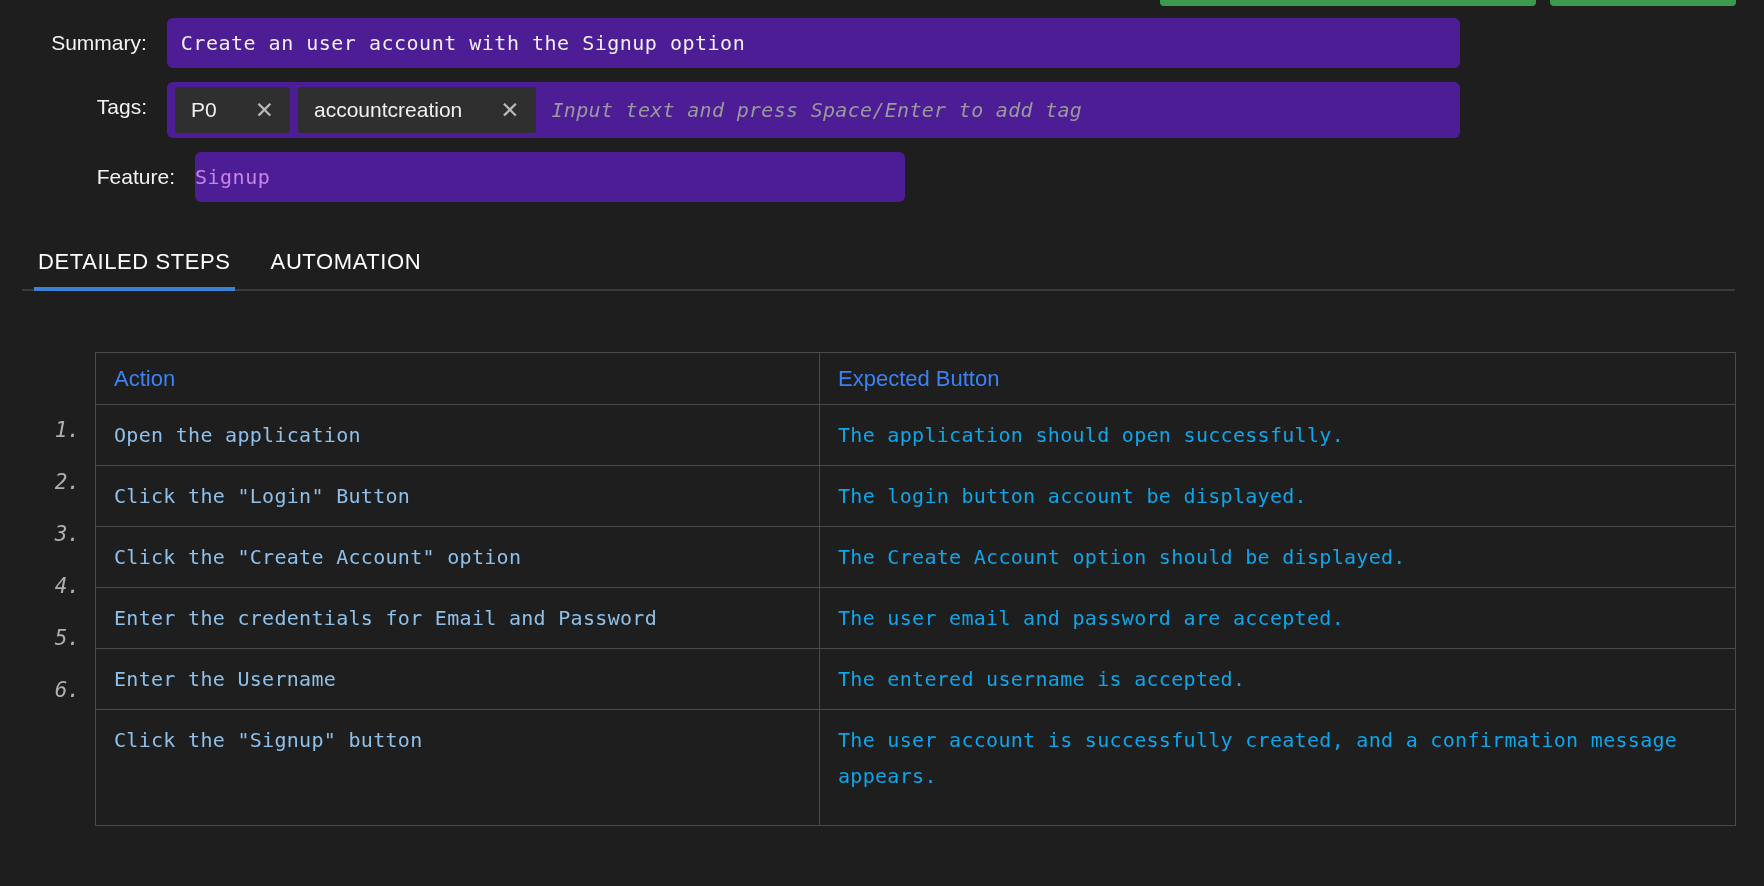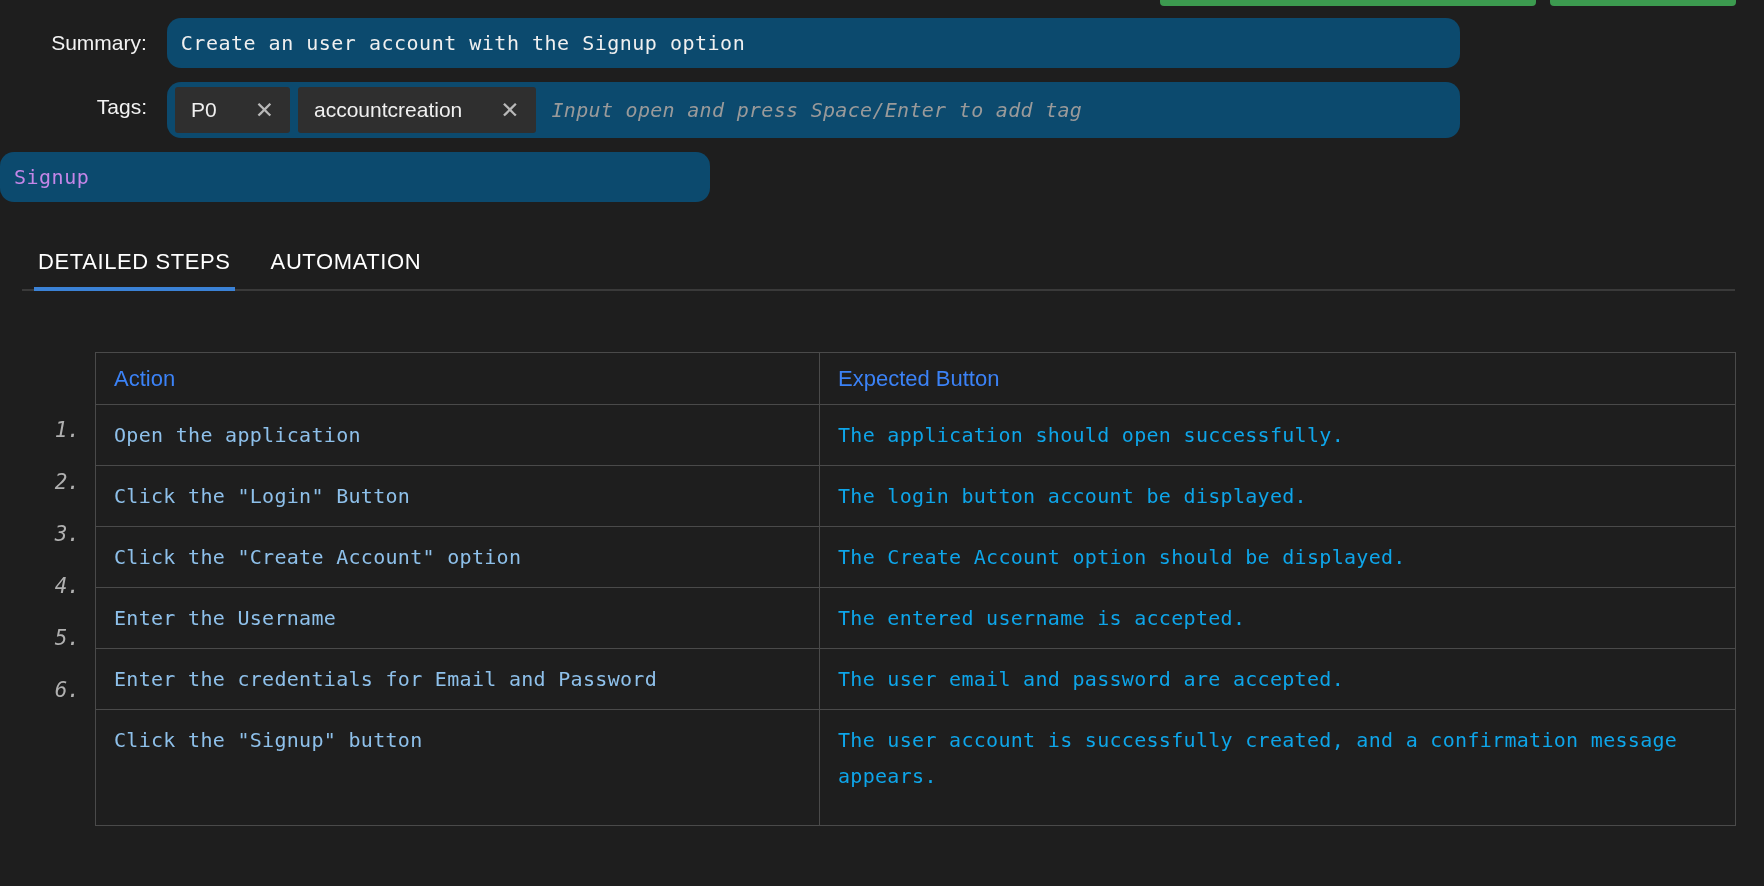--- a/index.html
+++ b/index.html
@@ -26,33 +26,33 @@
 
   
   .form { position: absolute; top: 0; left: 0; width: 1460px; }
   .row { display: flex; align-items: flex-start; margin-bottom: 14px; }
   .row-label {
     width: 195px; text-align: right; padding-right: 20px;
     font-size: 21px; color: #f2f2f2; font-weight: 400;
     line-height: 50px;
   }
   .field {
-    background: #0c4a6e; border-radius: 14px;
+    background: #4c1d95; border-radius: 6px;
     min-height: 50px; display: flex; align-items: center;
   }
   .field.summary {
     width: 1536px; padding: 0 14px;
     font-family: "DejaVu Sans Mono", "Liberation Mono", monospace;
     font-size: 20px; color: #f0f0f0; letter-spacing: .5px;
   }
   .field.tags {
     width: 1536px; padding: 4px 8px; gap: 8px; min-height: 56px;
   }
   .field.feature {
-    width: 710px; padding: 0 14px; height: 48px;
+    width: 710px; padding: 0 0; height: 48px;
     font-family: "DejaVu Sans Mono", "Liberation Mono", monospace;
     font-size: 20px; color: #c586e8; letter-spacing: .5px;
   }
   .tag-chip {
     background: #2f2f2f; border-radius: 3px;
     display: flex; align-items: center; gap: 38px;
     padding: 0 16px; height: 46px;
     font-size: 21px; color: #f0f0f0;
   }
   .tag-x {
@@ -134,25 +134,26 @@
     <div class="row-label">Tags:</div>
     <div class="field tags">
       <div class="tag-chip">
         <span>P0</span>
         <span class="tag-x">✕</span>
       </div>
       <div class="tag-chip">
         <span>accountcreation</span>
         <span class="tag-x">✕</span>
       </div>
-      <span class="tag-placeholder">Input open and press Space/Enter to add tag</span>
+      <span class="tag-placeholder">Input text and press Space/Enter to add tag</span>
     </div>
   </div>
 
   <div class="row">
+    <div class="row-label">Feature:</div>
     <div class="field feature">Signup</div>
   </div>
 
 </div>
 
 <div class="tabs">
   <div class="tab active">DETAILED STEPS</div>
   <div class="tab">AUTOMATION</div>
 </div>
 
@@ -185,26 +186,26 @@
       </tr>
       <tr>
         <td class="action">Click the "Login" Button</td>
         <td class="result">The login button account be displayed.</td>
       </tr>
       <tr>
         <td class="action">Click the "Create Account" option</td>
         <td class="result">The Create Account option should be displayed.</td>
       </tr>
       <tr>
+        <td class="action">Enter the credentials for Email and Password</td>
+        <td class="result">The user email and password are accepted.</td>
+      </tr>
+      <tr>
         <td class="action">Enter the Username</td>
         <td class="result">The entered username is accepted.</td>
-      </tr>
-      <tr>
-        <td class="action">Enter the credentials for Email and Password</td>
-        <td class="result">The user email and password are accepted.</td>
       </tr>
       <tr style="height:116px;">
         <td class="action" style="vertical-align:top;">Click the "Signup" button</td>
         <td class="result" style="vertical-align:top;">The user account is successfully created, and a confirmation message appears.</td>
       </tr>
     </tbody>
   </table>
 </div>
 
 </body></html>

